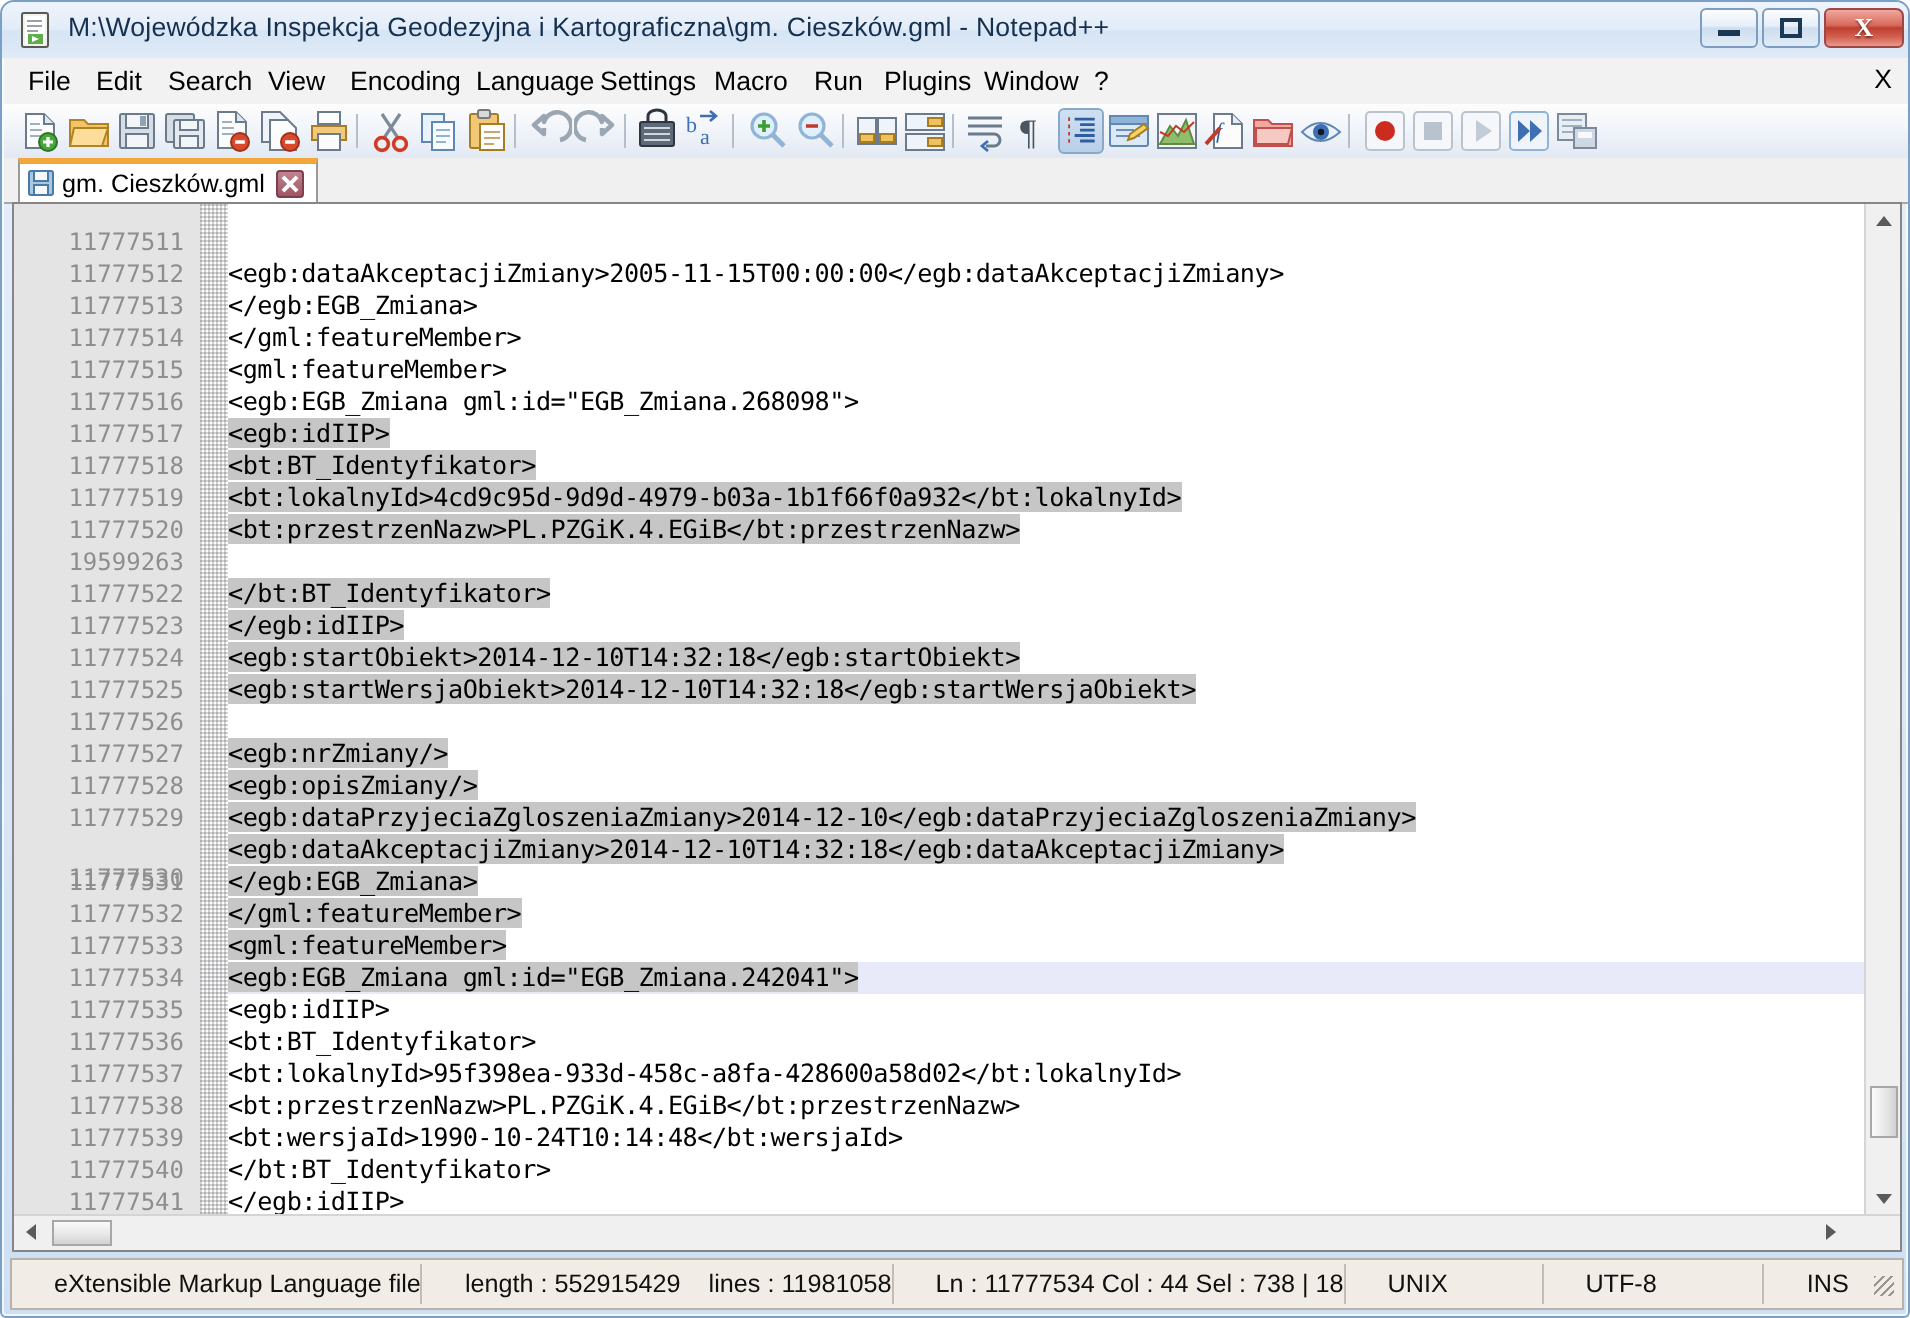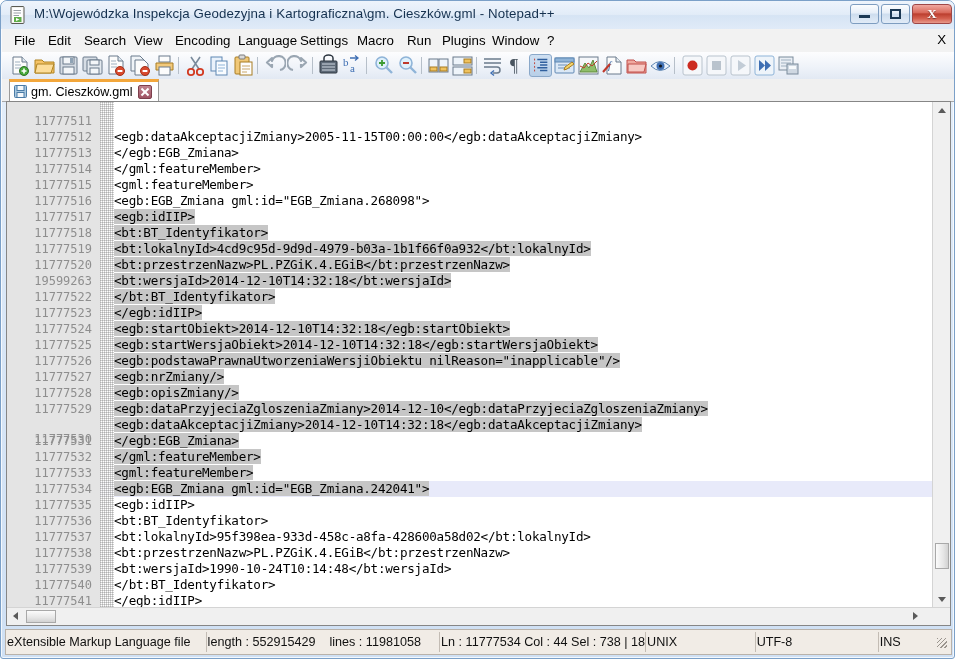--- a/index.html
+++ b/index.html
@@ -284,21 +284,21 @@
     border: 1px solid #b9b2aa;
     box-sizing: border-box;
     display: flex;
     align-items: center;
   }
   .sb-cell {
     height: 24px;
     display: flex; align-items: center;
     font-size: 12.6px;
     color: #101010;
-    padding-left: 1px;
+    padding-left: 21px;
     box-sizing: border-box;
     white-space: nowrap;
   }
   .sb-sep {
     width: 1px; height: 20px;
     background: #c3bcb4;
     flex: none;
   }
   #sb-doctype { width: 206px; }
   #sb-stats   { width: 240px; }
@@ -646,26 +646,24 @@
       <div id="code-area">
           <div class="code" style="top: 27px;"><span>&lt;egb:dataAkceptacjiZmiany&gt;2005-11-15T00:00:00&lt;/egb:dataAkceptacjiZmiany&gt;</span></div>
           <div class="code" style="top: 43px;"><span>&lt;/egb:EGB_Zmiana&gt;</span></div>
           <div class="code" style="top: 59px;"><span>&lt;/gml:featureMember&gt;</span></div>
           <div class="code" style="top: 75px;"><span>&lt;gml:featureMember&gt;</span></div>
           <div class="code" style="top: 91px;"><span>&lt;egb:EGB_Zmiana gml:id="EGB_Zmiana.268098"&gt;</span></div>
           <div class="code" style="top: 107px;"><span class="sel">&lt;egb:idIIP&gt;</span></div>
           <div class="code" style="top: 123px;"><span class="sel">&lt;bt:BT_Identyfikator&gt;</span></div>
           <div class="code" style="top: 139px;"><span class="sel">&lt;bt:lokalnyId&gt;4cd9c95d-9d9d-4979-b03a-1b1f66f0a932&lt;/bt:lokalnyId&gt;</span></div>
           <div class="code" style="top: 155px;"><span class="sel">&lt;bt:przestrzenNazw&gt;PL.PZGiK.4.EGiB&lt;/bt:przestrzenNazw&gt;</span></div>
-          <div class="code" style="top: 171px;"><span class="sel">&lt;bt:wersjaId&gt;2014-12-10T14:32:18&lt;/bt:wersjaId&gt;</span></div>
           <div class="code" style="top: 187px;"><span class="sel">&lt;/bt:BT_Identyfikator&gt;</span></div>
           <div class="code" style="top: 203px;"><span class="sel">&lt;/egb:idIIP&gt;</span></div>
           <div class="code" style="top: 219px;"><span class="sel">&lt;egb:startObiekt&gt;2014-12-10T14:32:18&lt;/egb:startObiekt&gt;</span></div>
           <div class="code" style="top: 235px;"><span class="sel">&lt;egb:startWersjaObiekt&gt;2014-12-10T14:32:18&lt;/egb:startWersjaObiekt&gt;</span></div>
-          <div class="code" style="top: 251px;"><span class="sel">&lt;egb:podstawaPrawnaUtworzeniaWersjiObiektu nilReason="inapplicable"/&gt;</span></div>
           <div class="code" style="top: 267px;"><span class="sel">&lt;egb:nrZmiany/&gt;</span></div>
           <div class="code" style="top: 283px;"><span class="sel">&lt;egb:opisZmiany/&gt;</span></div>
           <div class="code" style="top: 299px;"><span class="sel">&lt;egb:dataPrzyjeciaZgloszeniaZmiany&gt;2014-12-10&lt;/egb:dataPrzyjeciaZgloszeniaZmiany&gt;</span></div>
           <div class="code" style="top: 315px;"><span class="sel">&lt;egb:dataAkceptacjiZmiany&gt;2014-12-10T14:32:18&lt;/egb:dataAkceptacjiZmiany&gt;</span></div>
           <div class="code" style="top: 331px;"><span class="sel">&lt;/egb:EGB_Zmiana&gt;</span></div>
           <div class="code" style="top: 347px;"><span class="sel">&lt;/gml:featureMember&gt;</span></div>
           <div class="code" style="top: 363px;"><span class="sel">&lt;gml:featureMember&gt;</span></div>
           <div class="code" style="top: 379px;"><span class="sel">&lt;egb:EGB_Zmiana gml:id="EGB_Zmiana.242041"&gt;</span></div>
           <div class="code" style="top: 395px;"><span>&lt;egb:idIIP&gt;</span></div>
           <div class="code" style="top: 411px;"><span>&lt;bt:BT_Identyfikator&gt;</span></div>

